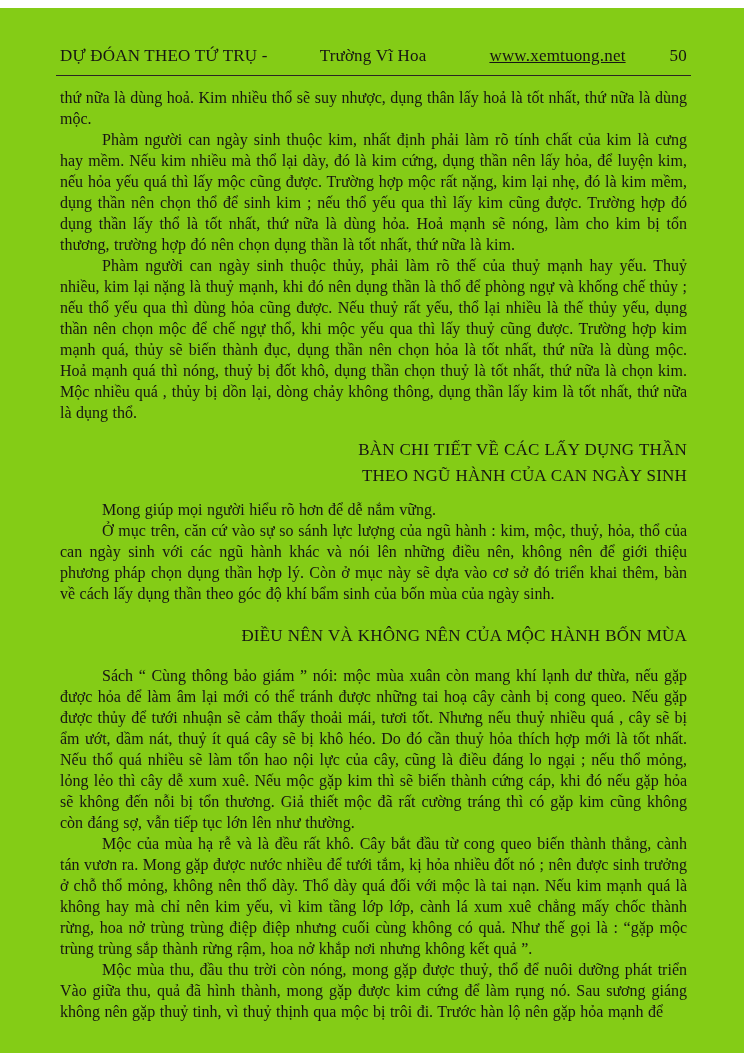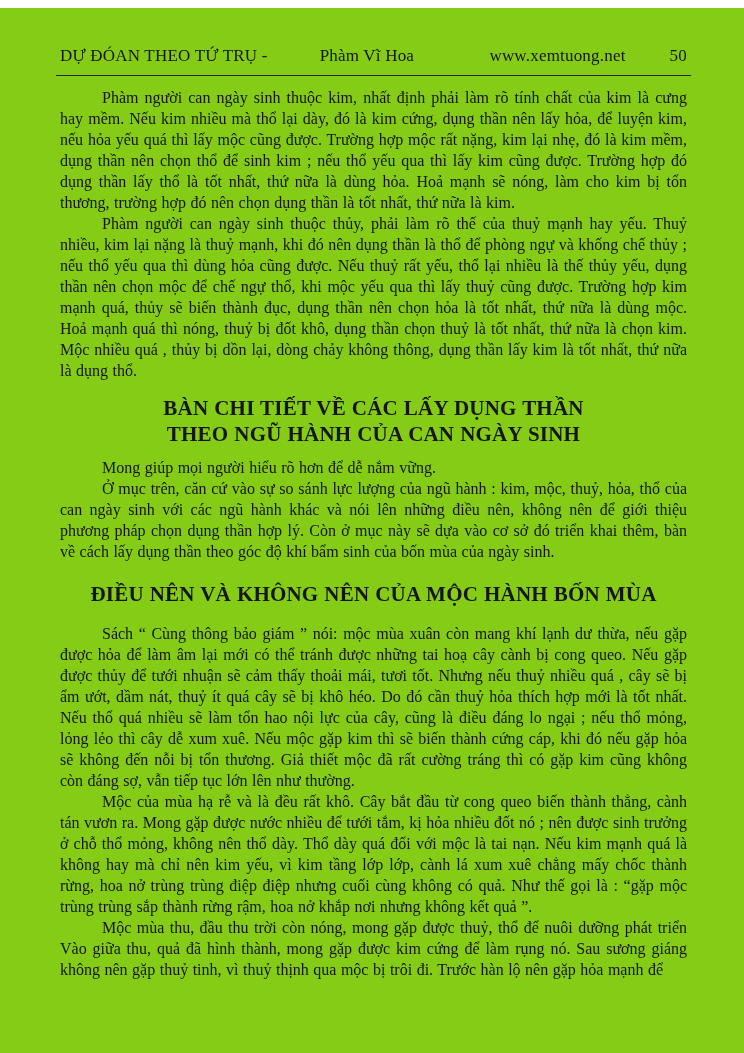--- a/index.html
+++ b/index.html
@@ -24,20 +24,21 @@
     align-items: baseline;
     font-size: 17px;
     letter-spacing: 0.2px;
     white-space: nowrap;
   }
   .book-title { flex: 0 0 auto; }
   .author { margin-left: 52px; }
   .spacer { flex: 1 1 auto; }
   .site-link {
     color: #171513;
+    text-decoration: underline;
     margin-right: 44px;
     cursor: pointer;
   }
   .header-rule {
     border: none;
     border-top: 1.6px solid #2a2623;
     margin: 9px -4px 0 -4px;
   }
   .page-body {
     margin-top: 11px;
@@ -45,48 +46,49 @@
     line-height: 21px;
     text-align: justify;
     word-spacing: 0.5px;
   }
   .para {
     margin: 0;
     text-indent: 42px;
   }
   .para.no-indent { text-indent: 0; }
   .section-heading {
-    text-align: center;
-    font-size: 21px;
-    font-weight: bold;
+    text-align: right;
+    font-size: 17px;
+    font-weight: normal;
     line-height: 26px;
     letter-spacing: 0.2px;
     margin: 14px 0 10px 0;
     text-indent: 0;
   }
   .section-heading.single { margin: 19px 0 16px 0; }
   b { font-weight: normal; }
 </style>
 </head>
 <body>
 
 <div class="page">
 
   <header class="page-header">
     <span class="book-title">DỰ ĐÓAN THEO TỨ TRỤ -</span>
-    <span class="author">Phàm Vĩ  Hoa</span>
+    <span class="author">Trường Vĩ  Hoa</span>
     <span class="spacer"></span>
     <a class="site-link">www.xemtuong.net</a>
     <span class="page-number">50</span>
   </header>
 
   <hr class="header-rule">
 
   <main class="page-body">
 
+    <p class="para no-indent">thứ nữa là dùng hoả. Kim nhiều thổ sẽ suy nhược, dụng thân lấy hoả là tốt nhất, thứ nữa là dùng mộc.</p>
 
     <p class="para"><b>Phàm người can ngày sinh thuộc kim,</b><span> nhất định phải làm rõ tính chất của kim là cưng hay mềm. Nếu kim nhiều mà thổ lại dày, đó là kim cứng, dụng thần nên lấy hỏa, để luyện kim, nếu hỏa yếu quá thì lấy mộc cũng được. Trường hợp mộc rất nặng, kim lại nhẹ, đó là kim mềm, dụng thần nên chọn thổ để sinh kim ; nếu thổ yếu qua thì lấy kim cũng được. Trường hợp đó dụng thần lấy thổ là tốt nhất, thứ nữa là dùng hỏa. Hoả mạnh sẽ nóng, làm cho kim bị tổn thương, trường hợp đó nên chọn dụng thần là tốt nhất, thứ nữa là kim.</span></p>
 
     <p class="para">Phàm người can ngày sinh thuộc thủy, phải làm rõ thế của thuỷ mạnh hay yếu. Thuỷ nhiều, kim lại nặng là thuỷ mạnh, khi đó nên dụng thần là thổ để phòng ngự và khống chế thủy ; nếu thổ yếu qua thì dùng hỏa cũng được. Nếu thuỷ rất yếu, thổ lại nhiều là thế thủy yếu, dụng thần nên chọn mộc để chế ngự thổ, khi mộc yếu qua thì lấy thuỷ cũng được. Trường hợp kim mạnh quá, thủy sẽ biến thành đục, dụng thần nên chọn hỏa là tốt nhất, thứ nữa là dùng mộc. Hoả mạnh quá thì nóng, thuỷ bị đốt khô, dụng thần chọn thuỷ là tốt nhất, thứ nữa là chọn kim. Mộc nhiều quá , thủy bị dồn lại, dòng chảy không thông, dụng thần lấy kim là tốt nhất, thứ nữa là dụng thổ.</p>
 
     <h2 class="section-heading"><span>BÀN CHI TIẾT VỀ CÁC LẤY DỤNG THẦN</span><br><span>THEO NGŨ HÀNH CỦA CAN  NGÀY SINH</span></h2>
 
     <p class="para">Mong giúp mọi người hiểu rõ hơn để dễ nắm vững.</p>
 
     <p class="para">Ở mục trên, căn cứ vào sự so sánh lực lượng của ngũ hành : kim, mộc, thuỷ, hỏa, thổ của can ngày sinh với các ngũ hành khác và nói lên những điều nên, không nên để giới thiệu phương pháp chọn dụng thần hợp lý. Còn ở mục này sẽ dựa vào cơ sở đó triển khai thêm, bàn về cách lấy dụng thần theo góc độ khí bẩm sinh của bốn mùa của ngày sinh.</p>

